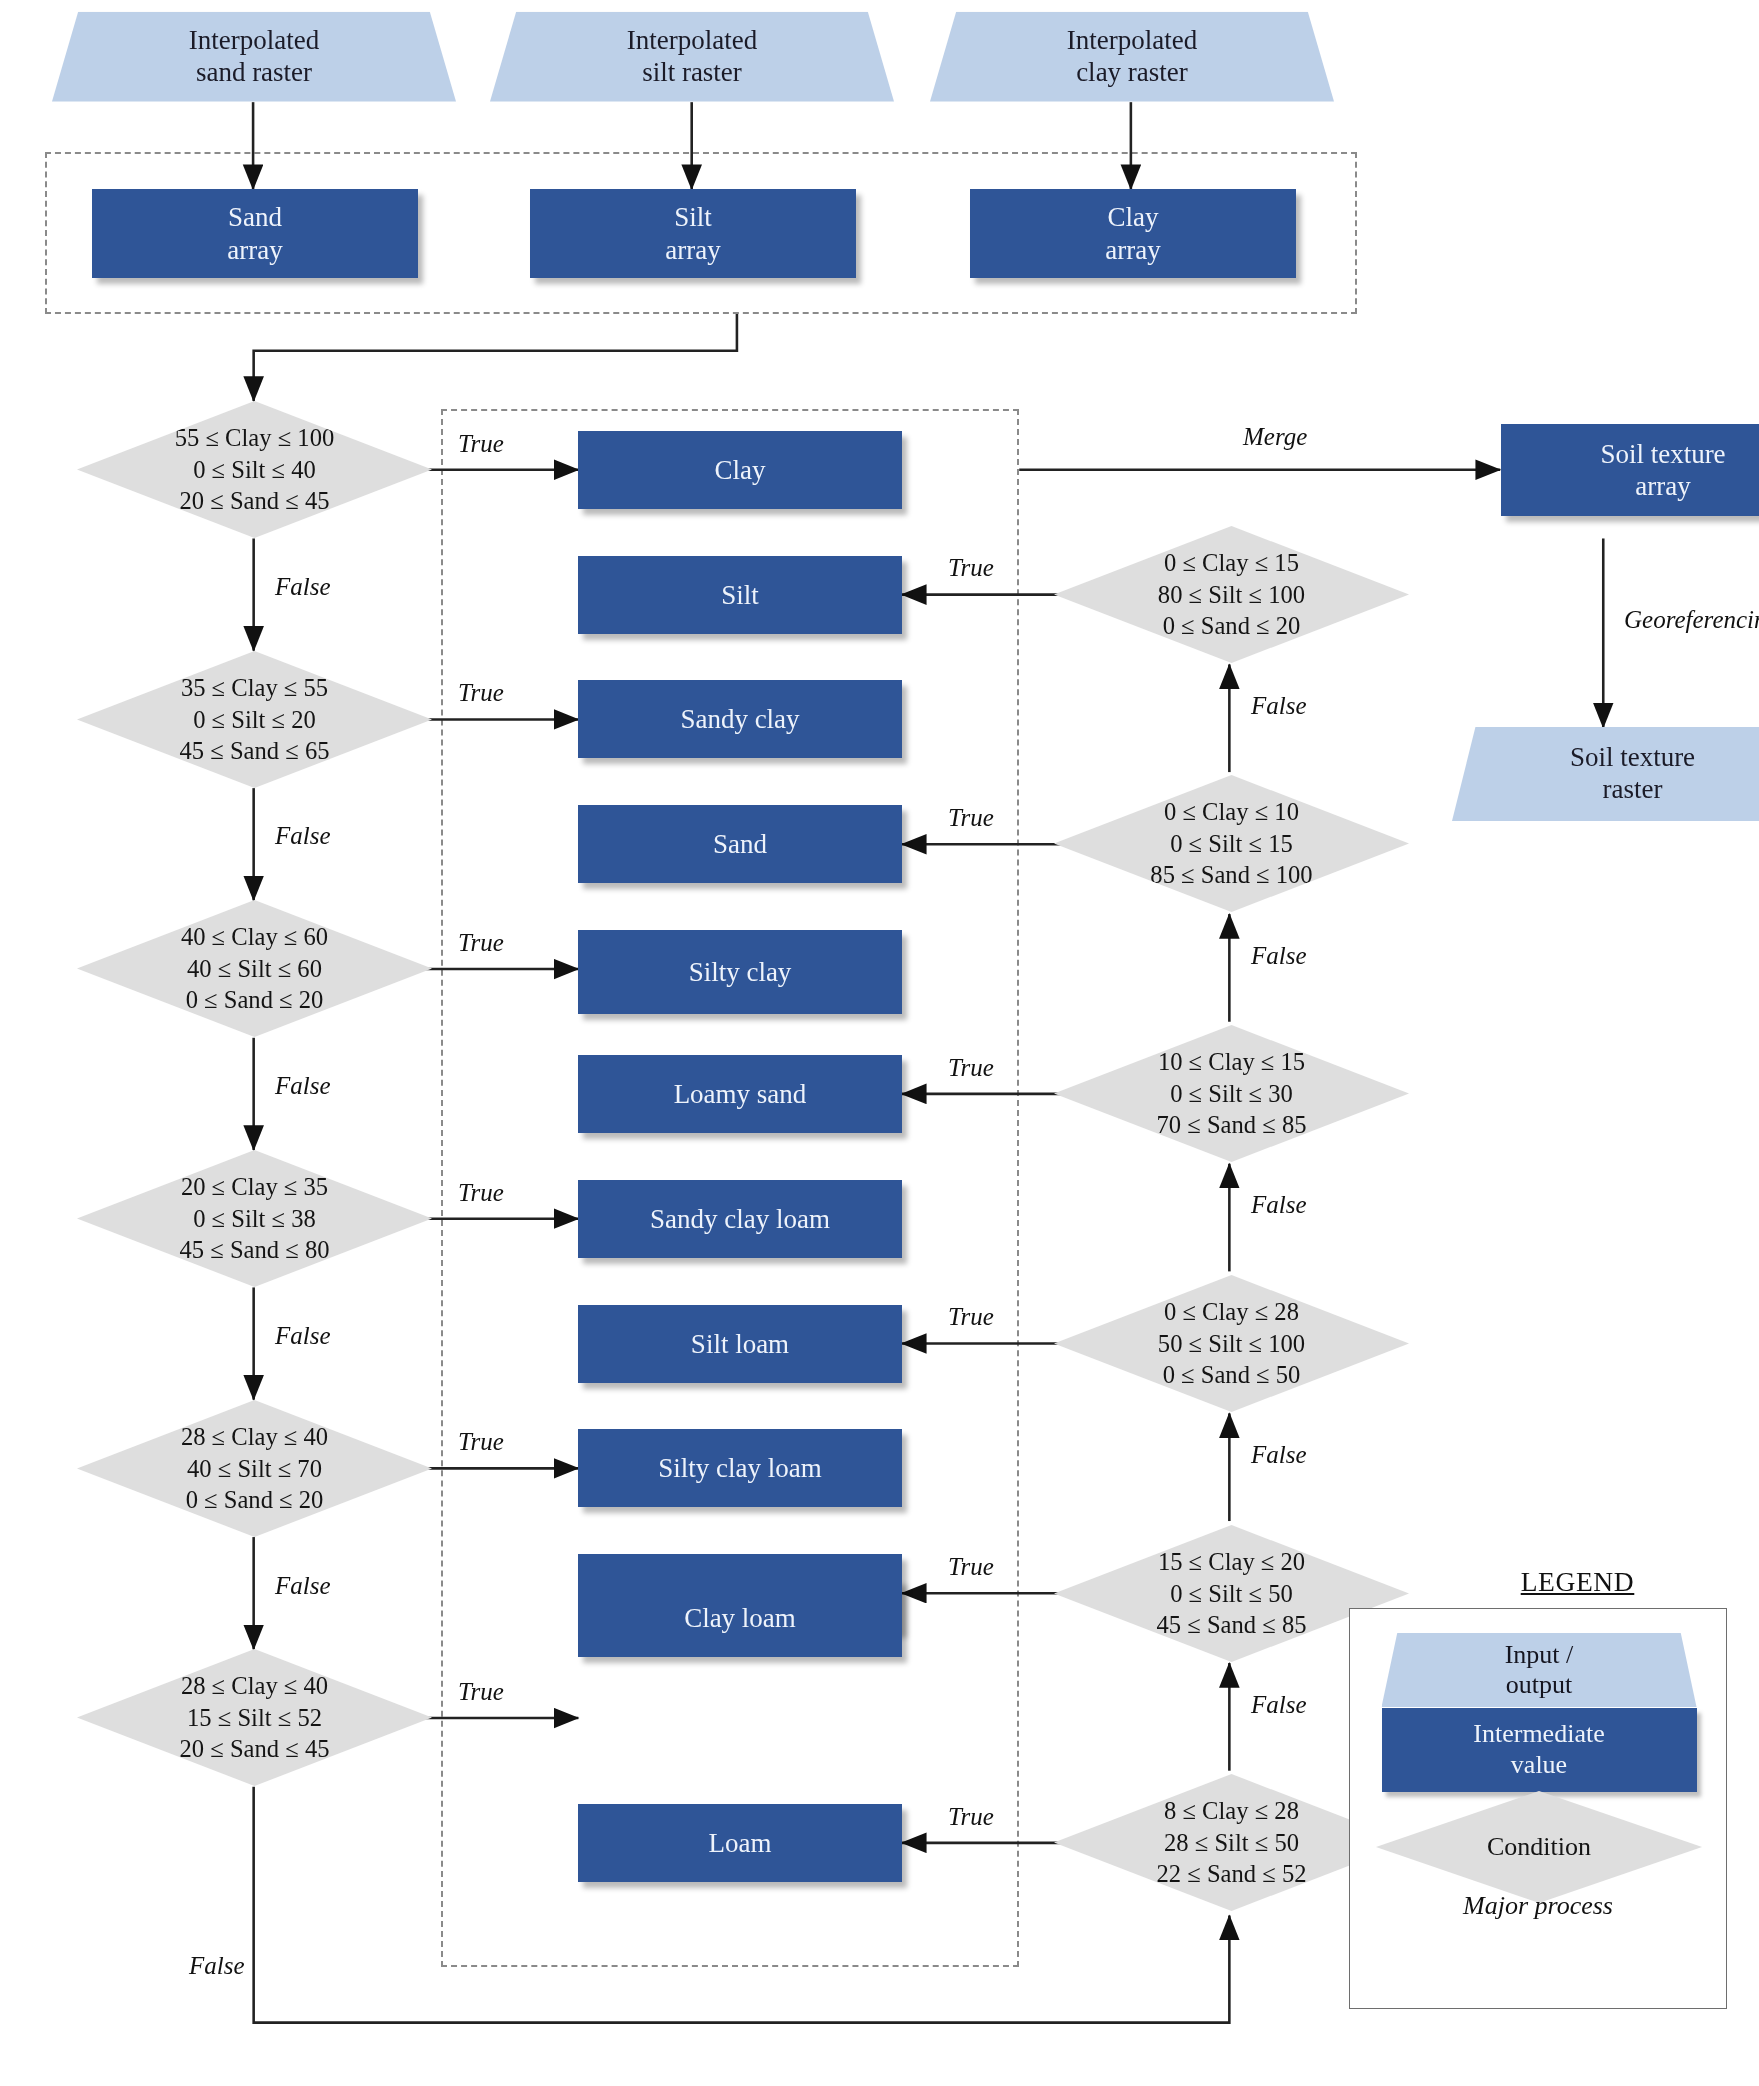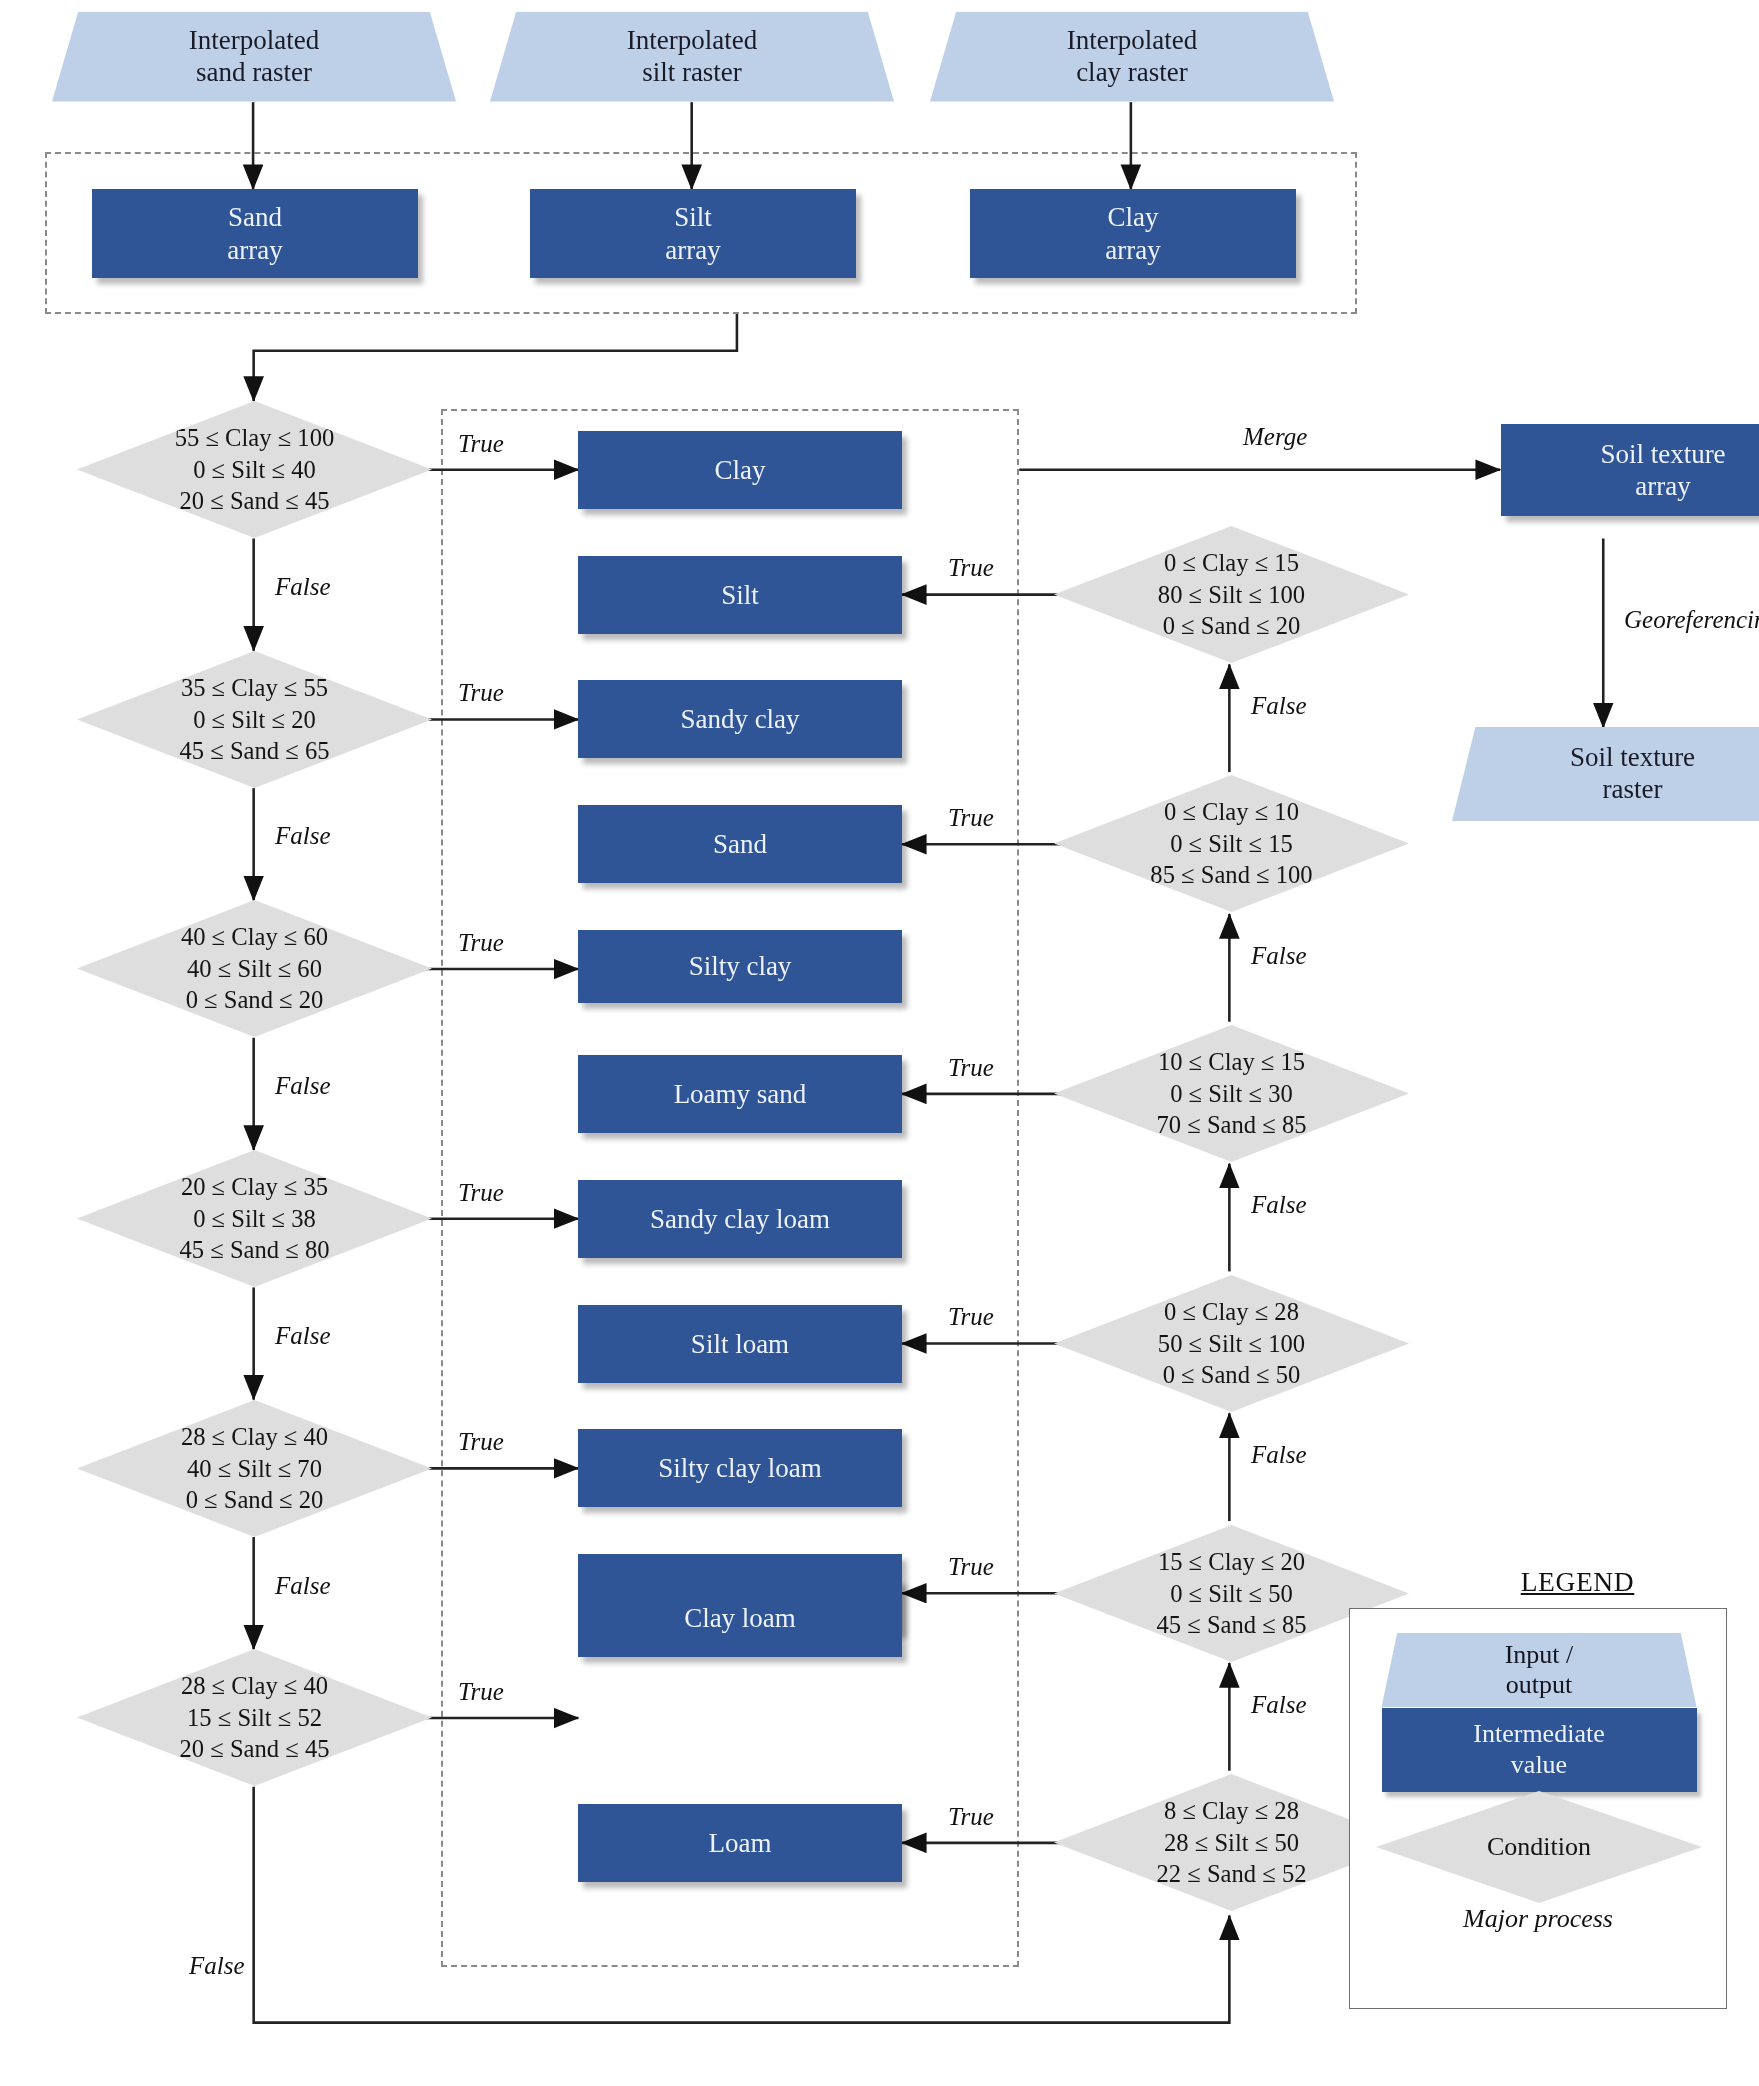--- a/index.html
+++ b/index.html
@@ -226,21 +226,21 @@
     </div>
   <div class="node iv" style="left:578px;top:556px;width:324px;height:78px;">
     <span>Silt</span>
     </div>
   <div class="node iv" style="left:578px;top:680px;width:324px;height:78px;">
     <span>Sandy clay</span>
     </div>
   <div class="node iv" style="left:578px;top:805px;width:324px;height:78px;">
     <span>Sand</span>
     </div>
-  <div class="node iv" style="left:578px;top:930px;width:324px;height:73px;">
+  <div class="node iv" style="left:578px;top:930px;width:324px;height:84px;">
     <span>Silty clay</span>
     </div>
   <div class="node iv" style="left:578px;top:1055px;width:324px;height:78px;">
     <span>Loamy sand</span>
     </div>
   <div class="node iv" style="left:578px;top:1180px;width:324px;height:78px;">
     <span>Sandy clay loam</span>
     </div>
   <div class="node iv" style="left:578px;top:1305px;width:324px;height:78px;">
     <span>Silt loam</span>
@@ -303,17 +303,17 @@
       <span style="white-space:pre-line">Input /
 output</span>
     </div>
     <div class="lg-iv" style="left:31.5px;top:99px;width:315px;height:84px;">
       <span style="white-space:pre-line">Intermediate
 value</span>
     </div>
     <div class="lg-cond" style="left:26px;top:182px;width:326px;height:112px;">
       <span>Condition</span>
     </div>
-    <div class="lg-proc" style="left:0px;top:295px;">Major process</div>
+    <div class="lg-proc" style="left:0px;top:282px;">Major process</div>
   </div>
 
 </div>
 
 
 </body></html>

